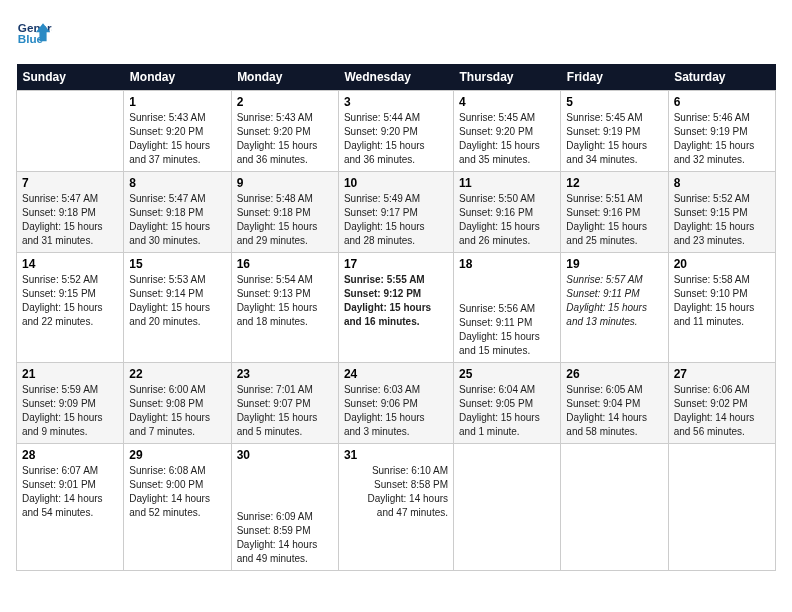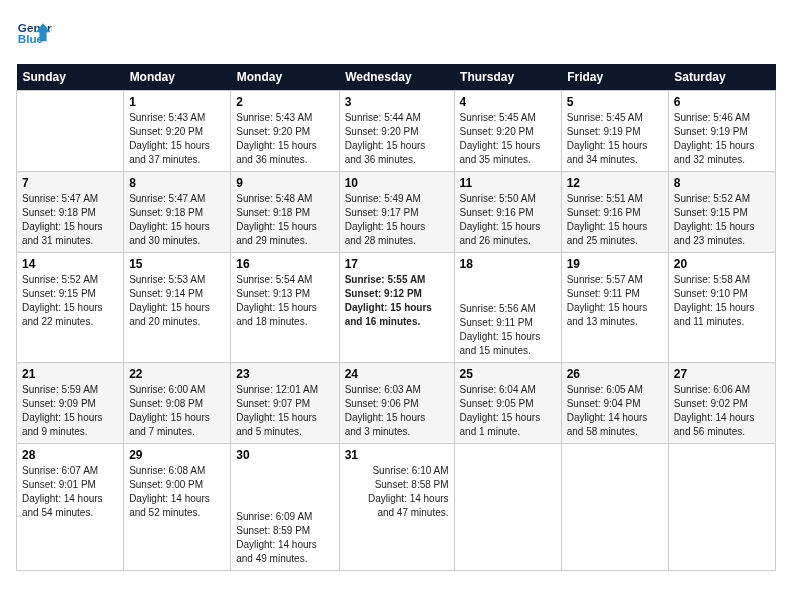--- a/index.html
+++ b/index.html
@@ -233,21 +233,21 @@
         </td>
         <td>
           <div class="day-num">18</div>
           <div class="day-info" style="white-space: pre-line; margin-top: 31px;">Sunrise: 5:56 AM
 Sunset: 9:11 PM
 Daylight: 15 hours
 and 15 minutes.</div>
         </td>
         <td>
           <div class="day-num">19</div>
-          <div class="day-info" style="white-space: pre-line;">Sunrise: 5:57 AM
+          <div class="day-info" style="white-space: pre-line; font-style: italic;">Sunrise: 5:57 AM
 Sunset: 9:11 PM
 Daylight: 15 hours
 and 13 minutes.</div>
         </td>
         <td>
           <div class="day-num">20</div>
           <div class="day-info" style="white-space: pre-line;">Sunrise: 5:58 AM
 Sunset: 9:10 PM
 Daylight: 15 hours
 and 11 minutes.</div>
@@ -263,21 +263,21 @@
         </td>
         <td>
           <div class="day-num">22</div>
           <div class="day-info" style="white-space: pre-line;">Sunrise: 6:00 AM
 Sunset: 9:08 PM
 Daylight: 15 hours
 and 7 minutes.</div>
         </td>
         <td>
           <div class="day-num">23</div>
-          <div class="day-info" style="white-space: pre-line;">Sunrise: 12:01 AM
+          <div class="day-info" style="white-space: pre-line;">Sunrise: 7:01 AM
 Sunset: 9:07 PM
 Daylight: 15 hours
 and 5 minutes.</div>
         </td>
         <td>
           <div class="day-num">24</div>
           <div class="day-info" style="white-space: pre-line;">Sunrise: 6:03 AM
 Sunset: 9:06 PM
 Daylight: 15 hours
 and 3 minutes.</div>

